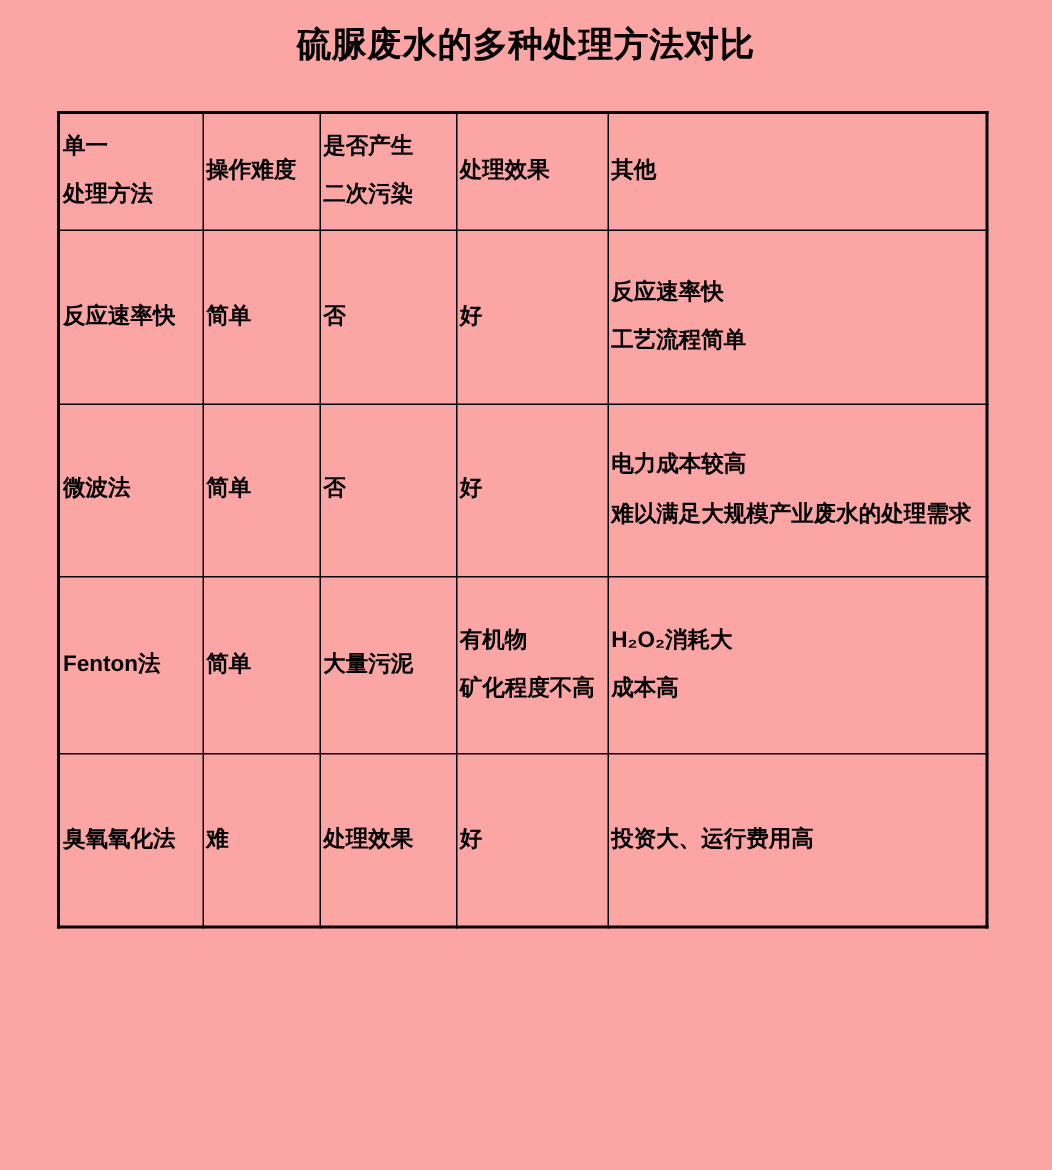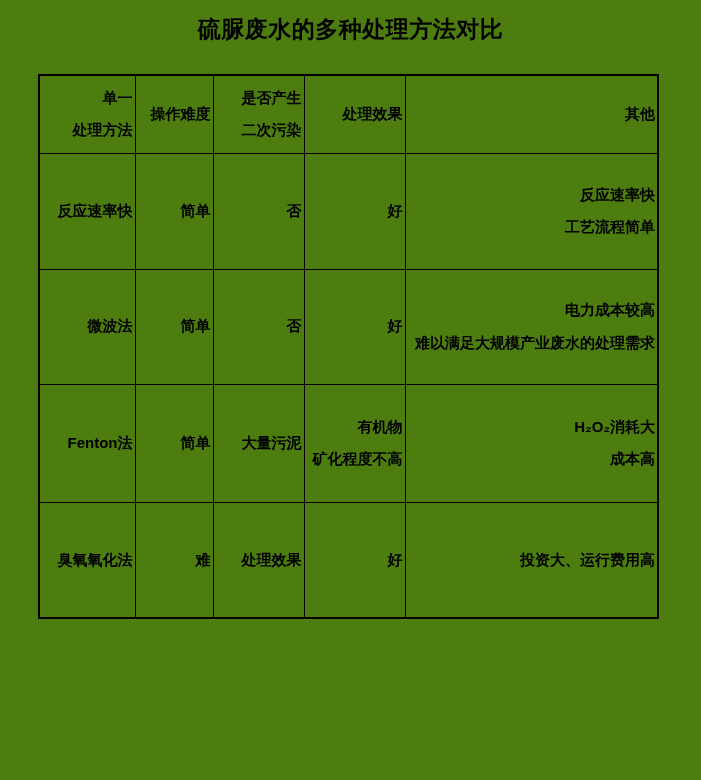--- a/index.html
+++ b/index.html
@@ -5,21 +5,21 @@
   html, body {
     margin: 0;
     padding: 0;
     background: #ffffff;
     font-family: "Liberation Sans", "DejaVu Sans", sans-serif;
   }
   .page {
     position: relative;
     width: 701px;
     height: 780px;
-    background: #4d7c0f;
+    background: #fca5a5;
     overflow: hidden;
   }
   .doc-title {
     position: absolute;
     top: 14px;
     left: 0;
     width: 701px;
     text-align: center;
     font-size: 23px;
     font-weight: 700;
@@ -31,21 +31,21 @@
     left: 38px;
     top: 74px;
     width: 619px;
     border-collapse: collapse;
     table-layout: fixed;
     border: 2px solid #000000;
   }
   table.cmp-table th,
   table.cmp-table td {
     border: 1px solid #000000;
-    text-align: right;
+    text-align: left;
     vertical-align: middle;
     font-size: 15px;
     font-weight: 600;
     color: #000000;
     white-space: pre-line;
     line-height: 2.15;
     padding: 0 2px;
     overflow: hidden;
   }
   tr.header-row   { height: 78px; }

